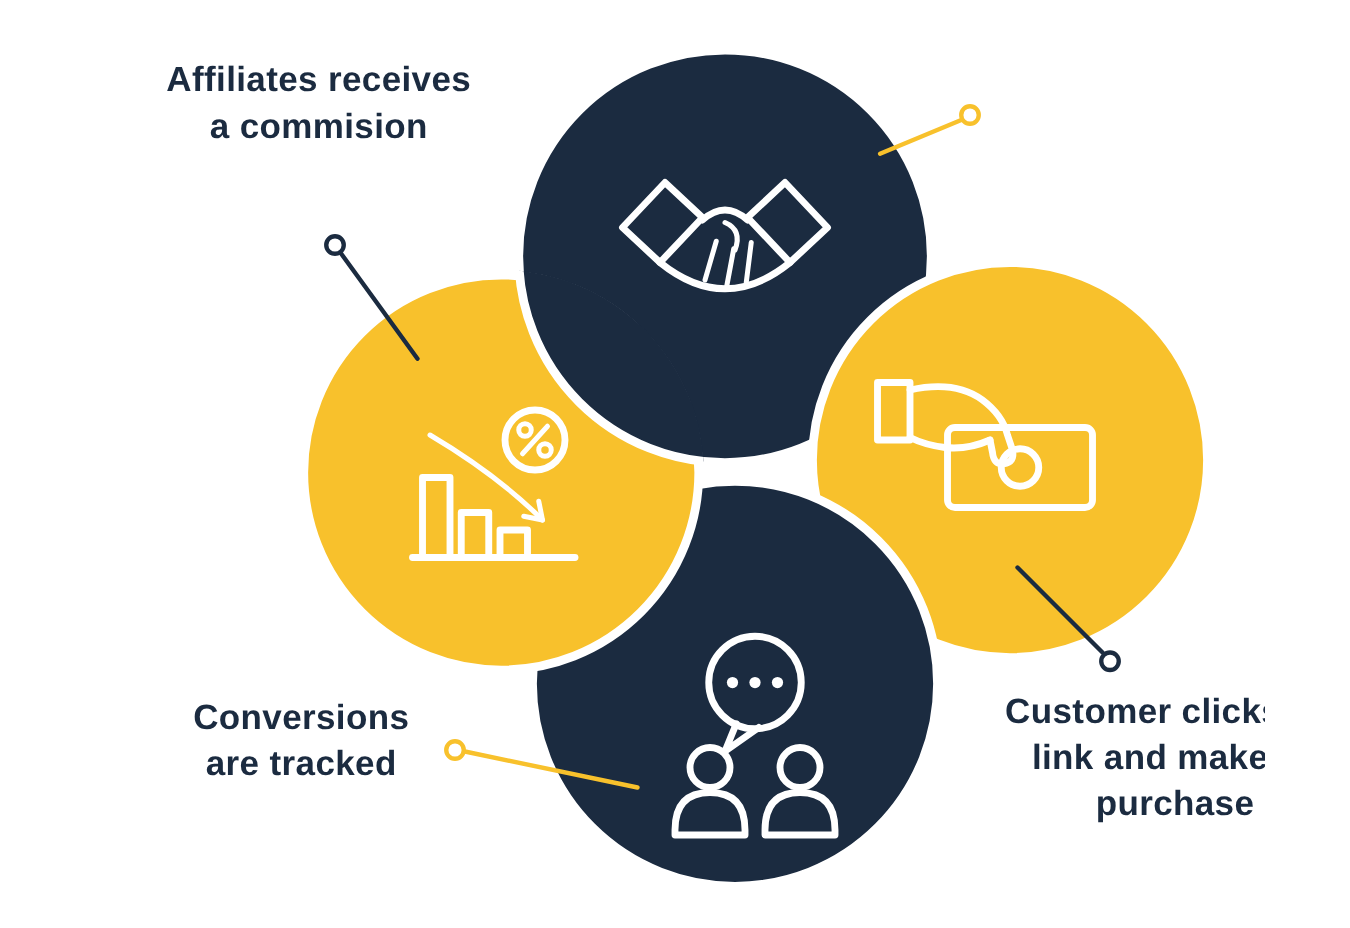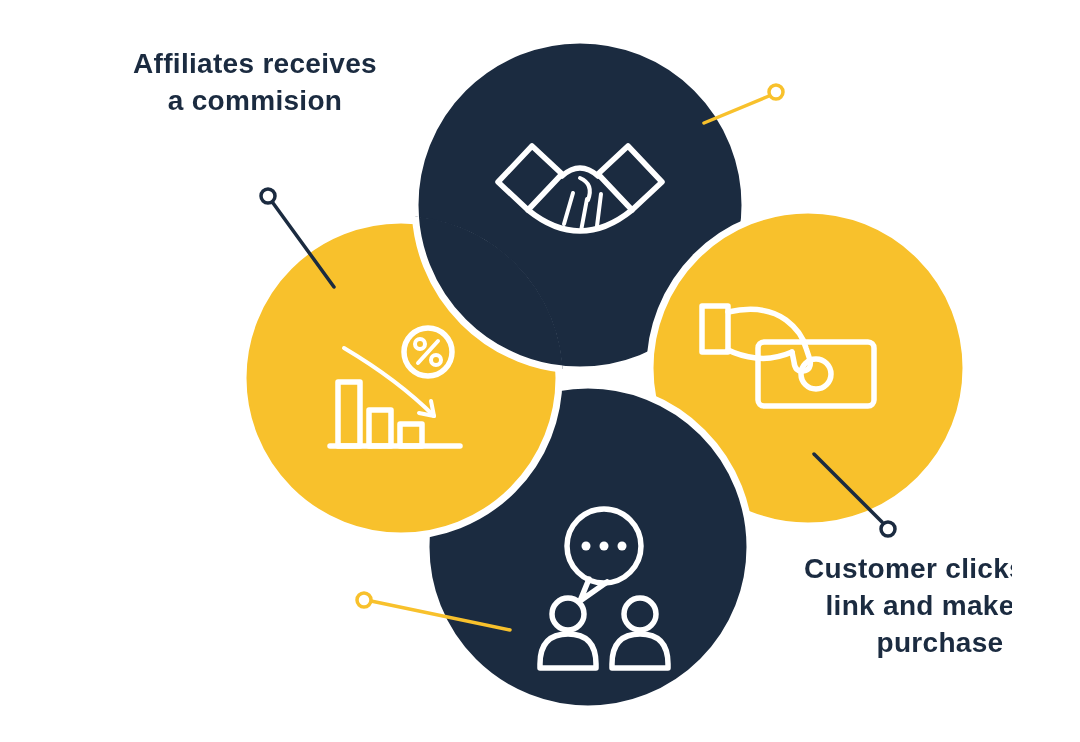--- a/index.html
+++ b/index.html
@@ -131,17 +131,19 @@
       <circle class="dot" cx="554" cy="546" r="4.5"></circle>
       <circle cx="500" cy="614" r="16"></circle>
       <path d="M472,668 L472,664 Q472,634 500,634 Q528,634 528,664 L528,668 Z"></path>
       <circle cx="572" cy="614" r="16"></circle>
       <path d="M544,668 L544,664 Q544,634 572,634 Q600,634 600,664 L600,668 Z"></path>
     </g>
   </svg>
 
   <div class="label label-affiliates">Affiliates receives
 a commision</div>
+  <div class="label label-conversions">Conversions
+are tracked</div>
   <div class="label label-customer">Customer clicks the
 link and makes a
 purchase</div>
 
 </div>
 
 </body></html>

